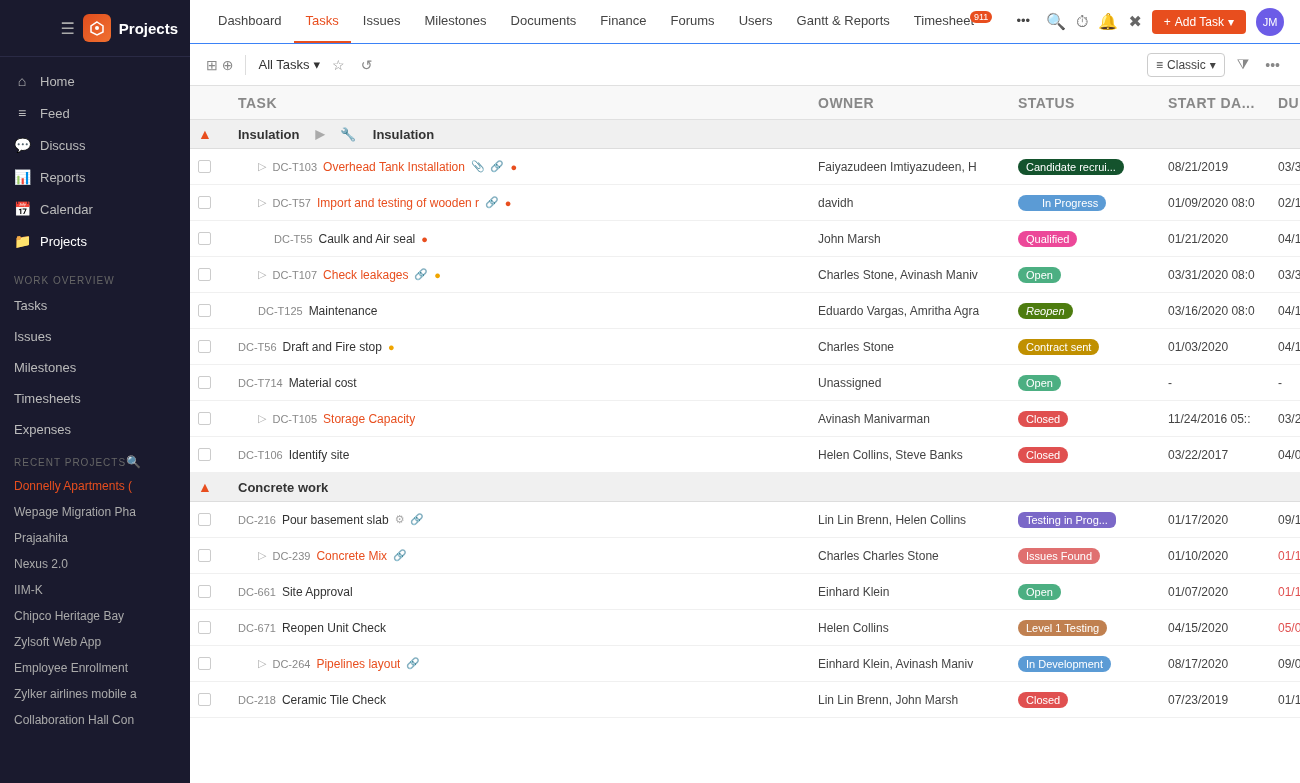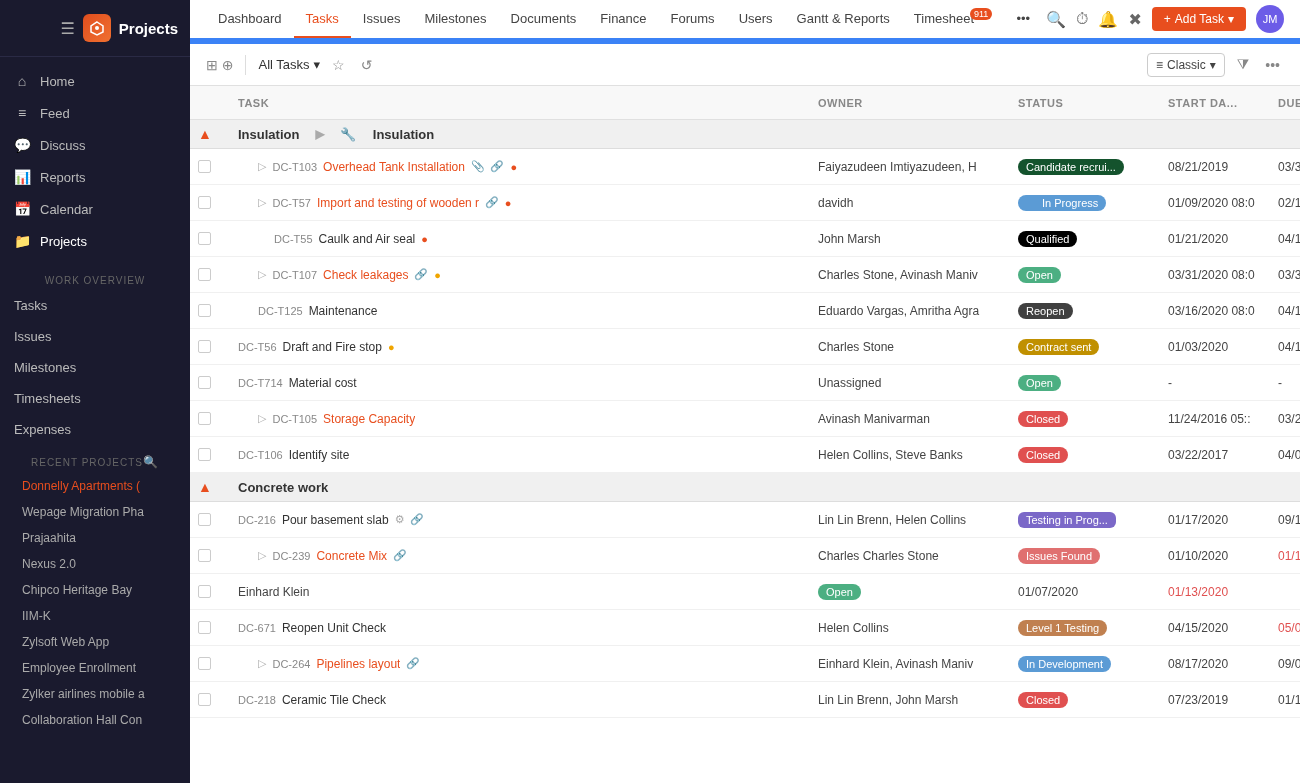--- a/index.html
+++ b/index.html
@@ -10,73 +10,73 @@
     .sidebar-logo { display: flex; align-items: center; gap: 8px; padding: 14px 12px; border-bottom: 1px solid #2a2a45; }
     .sidebar-logo-icon { width: 28px; height: 28px; background: linear-gradient(135deg, #e04e1e, #f07030); border-radius: 6px; display: flex; align-items: center; justify-content: center; color: white; font-size: 14px; font-weight: bold; }
     .sidebar-logo-text { color: #fff; font-size: 15px; font-weight: 600; }
     .sidebar-hamburger { margin-left: auto; cursor: pointer; color: #aaa; font-size: 16px; }
 
     .sidebar-nav { padding: 8px 0; }
     .sidebar-item { display: flex; align-items: center; gap: 10px; padding: 8px 14px; cursor: pointer; color: #bbb; font-size: 13px; }
     .sidebar-item.active { color: #fff; }
     .sidebar-item .icon { width: 16px; text-align: center; font-size: 14px; }
 
-    .sidebar-section-label { font-size: 10px; color: #666; text-transform: uppercase; padding: 10px 14px 4px; letter-spacing: 1px; display: flex; align-items: center; justify-content: center; }
-
-    .recent-project { padding: 6px 14px; cursor: pointer; font-size: 12px; color: #aaa; white-space: nowrap; overflow: hidden; text-overflow: ellipsis; margin-left: 8px; }
+    .sidebar-section-label { font-size: 10px; color: #666; text-transform: uppercase; padding: 10px 14px 4px; letter-spacing: 1px; display: flex; align-items: center; justify-content: flex-start; }
+
+    .recent-project { padding: 6px 14px; cursor: pointer; font-size: 12px; color: #aaa; white-space: nowrap; overflow: hidden; text-overflow: ellipsis; }
     .recent-project.active { color: #e84e1e; }
 
     
     #main { flex: 1; display: flex; flex-direction: column; overflow: hidden; }
 
     
-    .top-nav { background: #fff; border-bottom: 6px solid #3b82f6; display: flex; align-items: center; padding: 0 16px; height: 44px; gap: 0; }
+    .top-nav { background: #fff; border-bottom: 1px solid #3b82f6; display: flex; align-items: center; padding: 0 16px; height: 44px; gap: 0; }
     .top-nav-item { padding: 0 12px; height: 100%; display: flex; align-items: center; font-size: 13px; color: #444; cursor: pointer; border-bottom: 2px solid transparent; }
     .top-nav-item.active { color: #e84e1e; border-bottom-color: #e84e1e; font-weight: 500; }
     .top-nav-right { margin-left: auto; display: flex; align-items: center; gap: 10px; }
     .top-nav-icon { cursor: pointer; color: #666; font-size: 16px; }
     .nav-badge { background: #e84e1e; color: white; border-radius: 10px; font-size: 9px; padding: 1px 4px; margin-left: -4px; margin-top: -8px; }
     .avatar { width: 28px; height: 28px; border-radius: 50%; background: #6c5ce7; display: flex; align-items: center; justify-content: center; color: white; font-size: 11px; cursor: pointer; }
     .add-btn { background: #e84e1e; color: white; border: none; border-radius: 4px; padding: 5px 12px; font-size: 12px; cursor: pointer; display: flex; align-items: center; gap: 4px; }
 
     
     .toolbar { background: #fff; border-bottom: 1px solid #e0e0e0; display: flex; align-items: center; padding: 6px 16px; gap: 8px; height: 42px; }
     .all-tasks-btn { display: flex; align-items: center; gap: 4px; font-size: 13px; color: #333; cursor: pointer; font-weight: 500; }
     .toolbar-divider { width: 1px; height: 20px; background: #ddd; margin: 0 4px; }
     .toolbar-icon { color: #888; cursor: pointer; font-size: 14px; padding: 2px 4px; }
     .toolbar-right { margin-left: auto; display: flex; align-items: center; gap: 8px; }
     .classic-btn { display: flex; align-items: center; gap: 4px; border: 1px solid #ccc; border-radius: 4px; padding: 4px 8px; font-size: 12px; color: #444; cursor: pointer; }
 
     
     .table-container { flex: 1; overflow-y: auto; background: #fff; }
     .table-header { display: grid; grid-template-columns: 40px 580px 200px 150px 110px 110px 90px 100px; background: #f8f8f8; border-bottom: 1px solid #e0e0e0; padding: 0 8px; height: 34px; align-items: center; position: sticky; top: 0; z-index: 10; }
-    .th { font-size: 11px; color: #888; text-transform: uppercase; font-weight: 600; letter-spacing: 0.5px; white-space: nowrap; overflow: hidden; }
+    .th { font-size: 14px; color: #888; text-transform: uppercase; font-weight: 600; letter-spacing: 0.5px; white-space: nowrap; overflow: hidden; }
 
     .group-row { display: grid; grid-template-columns: 40px 1fr; align-items: center; background: #f0f0f0; padding: 6px 8px; border-bottom: 1px solid #ddd; cursor: pointer; }
     .group-title { font-size: 13px; font-weight: 600; color: #333; display: flex; align-items: center; gap: 16px; }
 
     .task-row { display: grid; grid-template-columns: 40px 580px 200px 150px 110px 110px 90px 100px; align-items: center; padding: 0 8px; height: 36px; border-bottom: 1px solid #f0f0f0; }
 
     .task-check { display: flex; align-items: center; gap: 4px; }
     .checkbox { width: 13px; height: 13px; border: 1px solid #ccc; border-radius: 2px; cursor: pointer; }
 
     .task-info { display: flex; align-items: center; gap: 6px; overflow: hidden; }
     .task-id { color: #888; font-size: 11px; white-space: nowrap; }
     .task-name { color: #333; font-size: 12px; white-space: nowrap; overflow: hidden; text-overflow: ellipsis; }
     .task-name.highlight { color: #e84e1e; }
     .task-icon-sm { color: #aaa; font-size: 11px; }
 
     .owner { font-size: 12px; color: #444; white-space: nowrap; overflow: hidden; text-overflow: ellipsis; }
 
     .status-badge { display: inline-flex; align-items: center; padding: 2px 8px; border-radius: 10px; font-size: 11px; font-weight: 500; white-space: nowrap; }
     .status-candidate { background: #14532d; color: white; }
     .status-inprogress { background: #5b9bd5; color: white; padding-left: 24px; }
-    .status-qualified { background: #000000; color: white; }
+    .status-qualified { background: #ec4899; color: white; }
     .status-open { background: #4caf82; color: white; }
-    .status-reopen { background: #404040; color: white; }
+    .status-reopen { background: #4d7c0f; color: white; font-style: italic; }
     .status-contract { background: #c09000; color: white; }
     .status-closed { background: #e05050; color: white; }
     .status-testing { background: #7b68c8; color: white; border-radius: 6px; }
     .status-issues { background: #e07070; color: white; }
     .status-level1 { background: #c08050; color: white; }
     .status-indev { background: #5b9bd5; color: white; }
 
     .date { font-size: 12px; color: #444; }
     .date.red { color: #e05050; }
 
@@ -152,22 +152,22 @@
   </div>
 
   <div class="sidebar-section-label">
     <span>RECENT PROJECTS</span>
     <span style="cursor:pointer;font-size:12px;">🔍</span>
   </div>
   <div class="recent-project active">Donnelly Apartments (</div>
   <div class="recent-project">Wepage Migration Pha</div>
   <div class="recent-project">Prajaahita</div>
   <div class="recent-project">Nexus 2.0</div>
+  <div class="recent-project">IIM-K</div>
   <div class="recent-project">Chipco Heritage Bay</div>
-  <div class="recent-project">IIM-K</div>
   <div class="recent-project">Zylsoft Web App</div>
   <div class="recent-project">Employee Enrollment</div>
   <div class="recent-project">Zylker airlines mobile a</div>
   <div class="recent-project">Collaboration Hall Con</div>
 </div>
 
 <div id="main">
 
   <div class="top-nav">
     <div class="top-nav-item">Dashboard</div>
@@ -433,20 +433,24 @@
       <div><span class="status-badge status-issues">Issues Found</span></div>
       <div class="date">01/10/2020</div>
       <div class="date red">01/10/2020</div>
 
     </div>
 
     <div class="task-row">
       <div class="task-check">
         <div class="checkbox"></div>
       </div>
+      <div class="task-info">
+        <span class="task-id">DC-661</span>
+        <span class="task-name">Site Approval</span>
+      </div>
       <div class="owner">Einhard Klein</div>
       <div><span class="status-badge status-open">Open</span></div>
       <div class="date">01/07/2020</div>
       <div class="date red">01/13/2020</div>
 
     </div>
 
     <div class="task-row">
       <div class="task-check">
         <div class="checkbox"></div>

